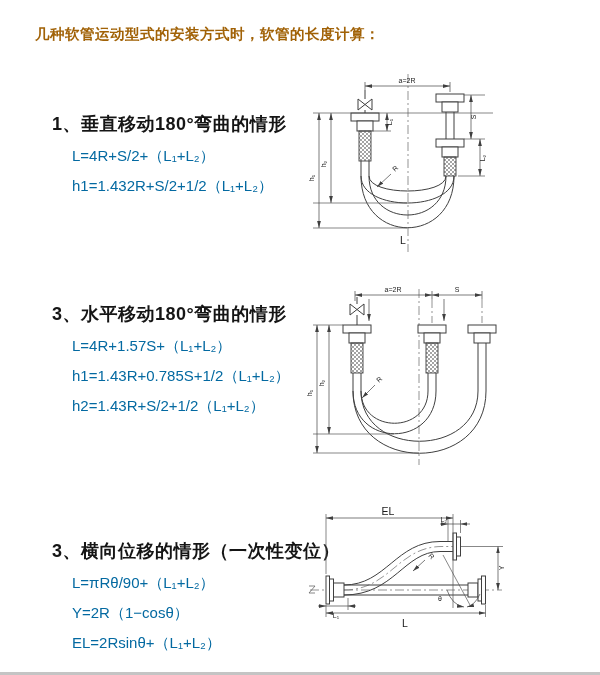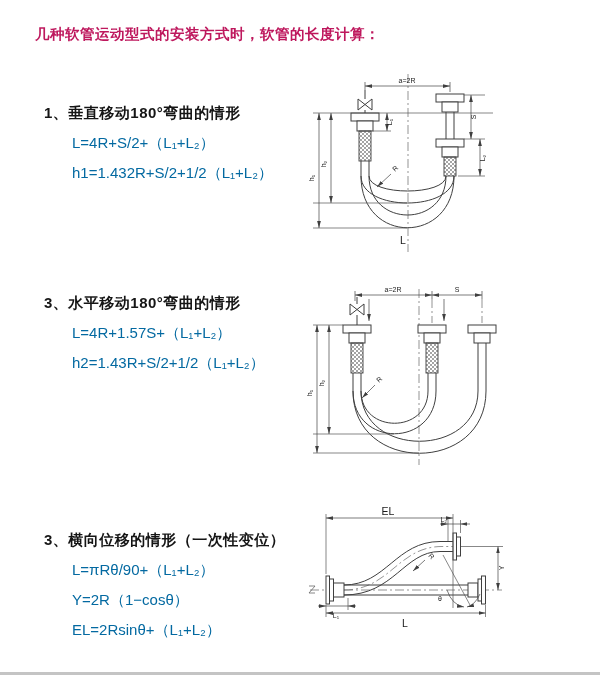--- a/index.html
+++ b/index.html
@@ -2,24 +2,24 @@
 <html><head>
 <meta charset="utf-8">
 <style>
   html,body{margin:0;padding:0;}
   body{
     width:600px;height:675px;position:relative;background:#ffffff;
     font-family:"Liberation Sans", sans-serif;color:#1a1a1a;overflow:hidden;
   }
   .title{
     position:absolute;left:35px;top:25px;margin:0;
-    font-size:14.5px;font-weight:700;letter-spacing:0.5px;color:#be185d;
+    font-size:14.5px;font-weight:700;letter-spacing:0.5px;color:#a16207;
   }
   .case{position:absolute;}
-  .case h3{margin:0;font-size:15px;font-weight:700;letter-spacing:0.5px;color:#151515;}
+  .case h3{margin:8px;font-size:18px;font-weight:700;letter-spacing:0.5px;color:#151515;}
   .case p{margin:9px 0 0 28px;font-size:15px;line-height:21px;color:#0369a1;white-space:nowrap;}
   .case-1{left:44px;top:104px;}
   .case-2{left:44px;top:294px;}
   .case-3{left:44px;top:531px;}
   .dwg{position:absolute;}
   .dwg-1{left:303px;top:66px;}
   .dwg-2{left:305px;top:283px;}
   .dwg-3{left:302px;top:498px;}
   .ln{stroke:#3f3f3f;stroke-width:1;fill:none;}
   .thin{stroke:#555;stroke-width:0.7;fill:none;}
@@ -118,20 +118,21 @@
   <g>
     <line class="dim" x1="88" y1="108" x2="74" y2="121" marker-end="url(#arr)"></line>
     <text class="dl" transform="rotate(-42 92 106)" x="92" y="106" font-size="8.5">R</text>
   </g>
   <text class="dl-big" x="97" y="178">L</text>
 </svg>
 
 <section class="case case-2">
   <h3>3、水平移动180°弯曲的情形</h3>
   <p>L=4R+1.57S+（L₁+L₂）</p>
+  <p>h1=1.43R+0.785S+1/2（L₁+L₂）</p>
   <p>h2=1.43R+S/2+1/2（L₁+L₂）</p>
 </section>
 
 <svg class="dwg dwg-2" width="210" height="195" viewBox="0 0 210 195">
   <g>
     <line class="cl" x1="114" y1="6" x2="114" y2="182"></line>
     <line class="cl" x1="127" y1="16" x2="127" y2="40"></line>
     <line class="cl" x1="177" y1="16" x2="177" y2="40"></line>
   </g>
   <g>

